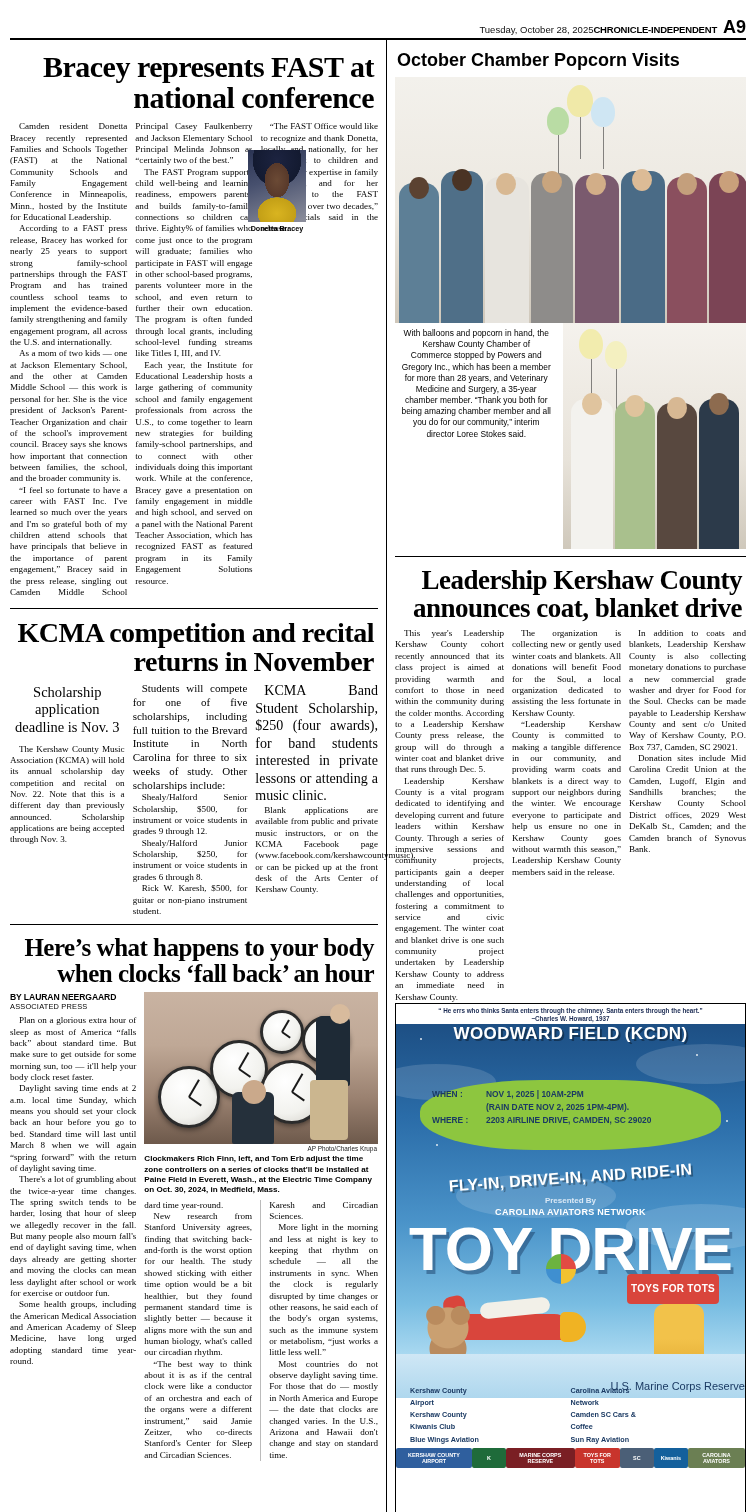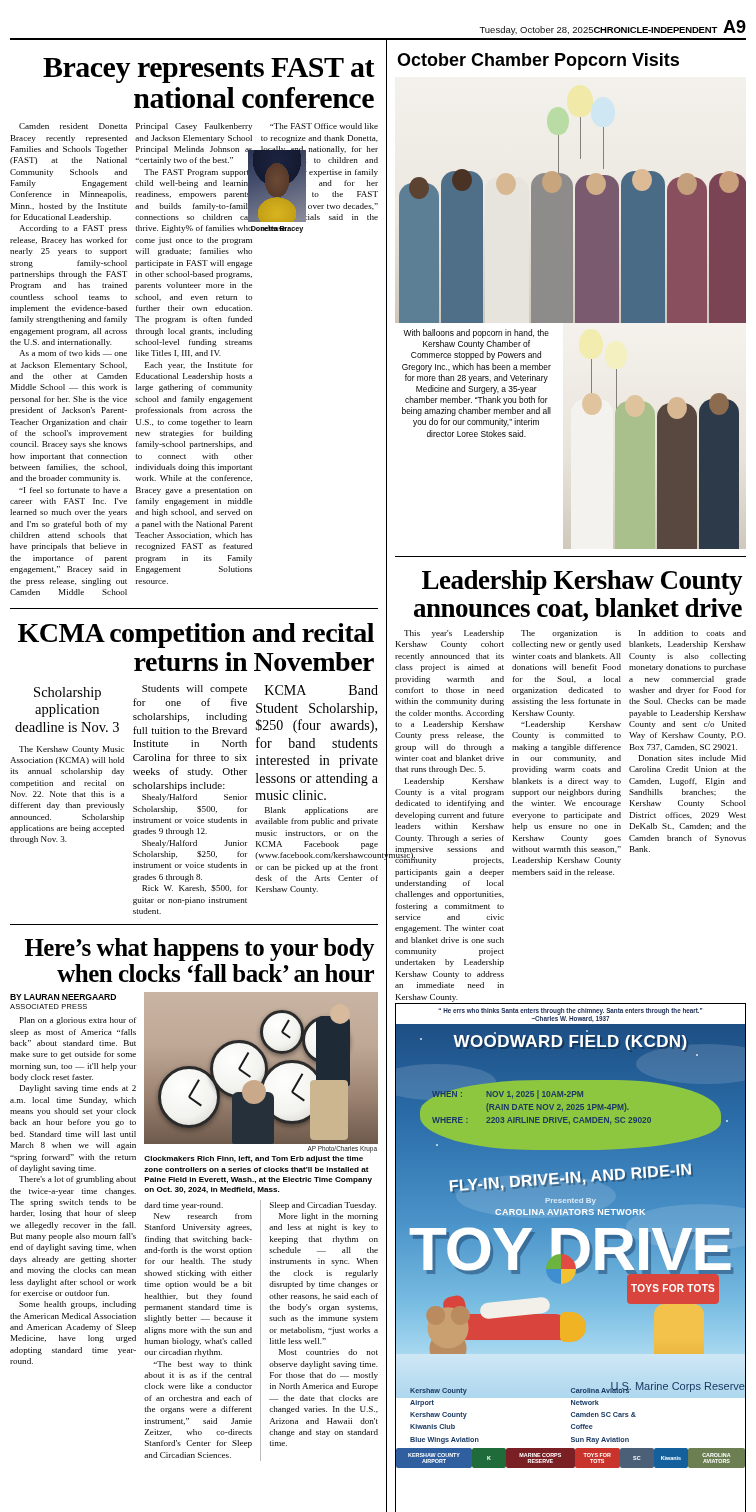--- a/index.html
+++ b/index.html
@@ -169,21 +169,21 @@
     padding: 3px 6px 0; line-height:1.35;
   }
   .ad-sky {
     position: relative; height: 330px;
     background: linear-gradient(180deg,#1d4f84 0%, #2a6ca8 28%, #4a93c9 60%, #79bde2 85%, #a8d8f0 100%);
     overflow:hidden;
   }
   .cloud { position:absolute; background:rgba(255,255,255,.14); border-radius:50%; }
   .star { position:absolute; width:2px; height:2px; background:#fff; border-radius:50%; opacity:.85; }
   .ad-venue {
-    position:absolute; top:8px; width:100%; text-align:center;
+    position:absolute; top:0; width:100%; text-align:center;
     color:#fff; font-size:17px; font-weight:bold; letter-spacing:.4px;
     text-shadow: 2px 2px 0 rgba(0,0,0,.35);
   }
   .ad-green {
     position:absolute; top:56px; left:24px; right:24px; height:70px;
     background:#8dc63f; border-radius:40% 35% 45% 38% / 45% 50% 40% 48%;
   }
   .ad-when {
     position:absolute; top:64px; left:36px; right:24px;
     color:#1b3a63; font-size:8.4px; font-weight:bold; line-height:1.55;
@@ -343,21 +343,21 @@
             </div>
             <div class="credit">AP Photo/Charles Krupa</div>
             <div class="photo-cap">Clockmakers Rich Finn, left, and Tom Erb adjust the time zone controllers on a series of clocks that'll be installed at Paine Field in Everett, Wash., at the Electric Time Company on Oct. 30, 2024, in Medfield, Mass.</div>
             <div style="display:flex;">
               <div style="width:50%; padding-right:8px; border-right:1px solid #bbb;">
                 <p style="font-size:9.1px; line-height:1.25; text-align:justify; text-indent:0; hyphens:auto;">dard time year-round.</p>
                 <p style="font-size:9.1px; line-height:1.25; text-align:justify; text-indent:9px; hyphens:auto;">New research from Stanford University agrees, finding that switching back-and-forth is the worst option for our health. The study showed sticking with either time option would be a bit healthier, but they found permanent standard time is slightly better — because it aligns more with the sun and human biology, what's called our circadian rhythm.</p>
                 <p style="font-size:9.1px; line-height:1.25; text-align:justify; text-indent:9px; hyphens:auto;">“The best way to think about it is as if the central clock were like a conductor of an orchestra and each of the organs were a different instrument,” said Jamie Zeitzer, who co-directs Stanford's Center for Sleep and Circadian Sciences.</p>
               </div>
               <div style="width:50%; padding-left:8px;">
-                <p style="font-size:9.1px; line-height:1.25; text-align:justify; text-indent:0; hyphens:auto;">Sleep and Circadian Tuesday.</p>
+                <p style="font-size:9.1px; line-height:1.25; text-align:justify; text-indent:0; hyphens:auto;">Karesh and Circadian Sciences.</p>
                 <p style="font-size:9.1px; line-height:1.25; text-align:justify; text-indent:9px; hyphens:auto;">More light in the morning and less at night is key to keeping that rhythm on schedule — all the instruments in sync. When the clock is regularly disrupted by time changes or other reasons, he said each of the body's organ systems, such as the immune system or metabolism, “just works a little less well.”</p>
                 <p style="font-size:9.1px; line-height:1.25; text-align:justify; text-indent:9px; hyphens:auto;">Most countries do not observe daylight saving time. For those that do — mostly in North America and Europe — the date that clocks are changed varies. In the U.S., Arizona and Hawaii don't change and stay on standard time.</p>
               </div>
             </div>
           </div>
         </div>
       </div>
 
     </div>
 

